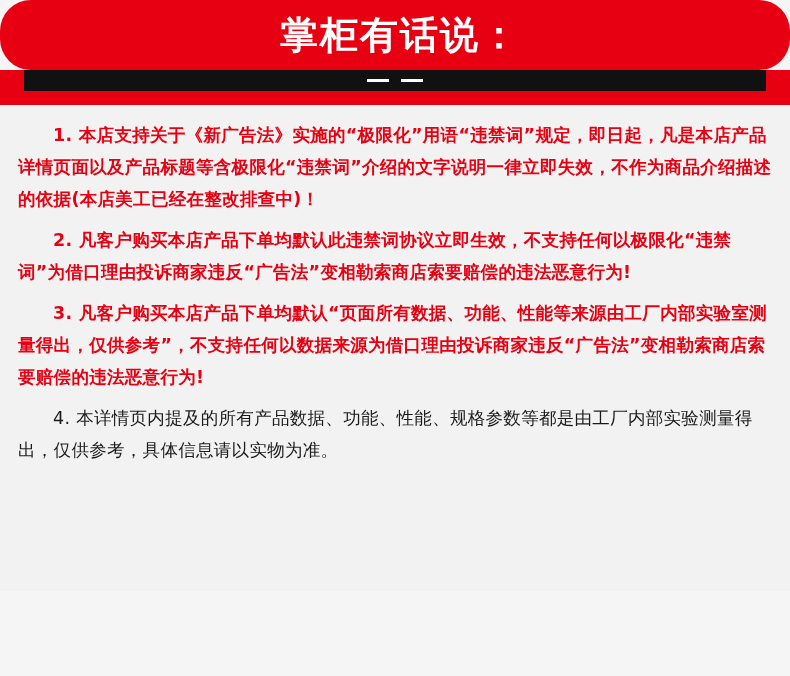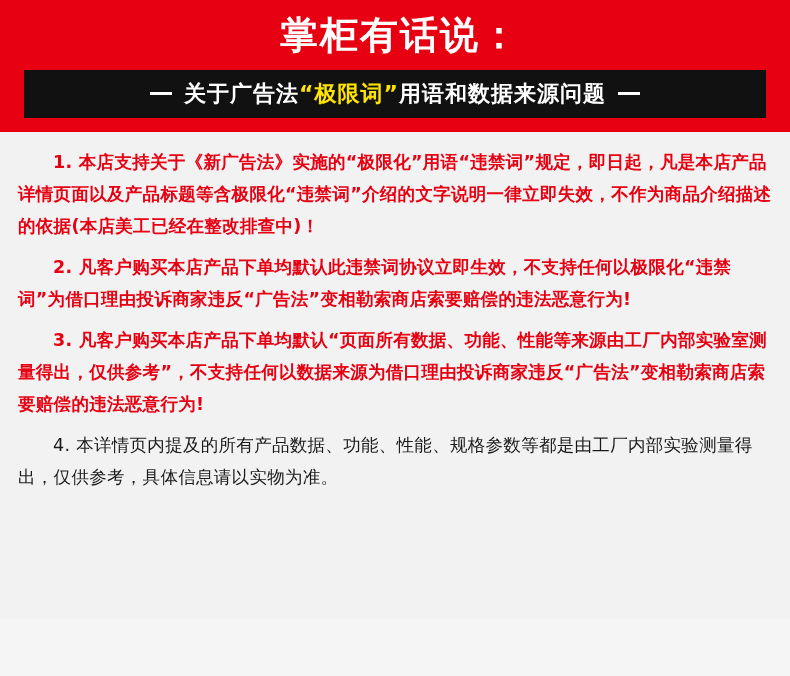--- a/index.html
+++ b/index.html
@@ -18,20 +18,21 @@
     height: 676px;
     position: relative;
     background: #f5f5f5;
     box-sizing: border-box;
   }
   .header-band {
     width: 100%;
     background: #e60012;
     padding: 14px 0 12px 10px;
     box-sizing: border-box;
+    border-radius: 31px;
   }
   .header-title {
     color: #ffffff;
     font-size: 38px;
     font-weight: bold;
     text-align: center;
     letter-spacing: 2px;
     line-height: 1.15;
     font-family: "DejaVu Sans", sans-serif;
   }
@@ -98,21 +99,20 @@
 
 <div class="page">
 
   <div class="header-band">
     <div class="header-title">掌柜有话说：</div>
   </div>
 
   <div class="subtitle-wrap">
     <div class="subtitle-bar">
       <span class="dash"></span>
-      <span class="subtitle-text"><span>关于广告法</span><span class="hl">“极限词”</span><span>用语和数据来源问题</span></span>
       <span class="dash"></span>
     </div>
   </div>
 
   <div class="body-area">
     <p class="para red p1">1. 本店支持关于《新广告法》实施的“极限化”用语“违禁词”规定，即日起，凡是本店产品详情页面以及产品标题等含极限化“违禁词”介绍的文字说明一律立即失效，不作为商品介绍描述的依据(本店美工已经在整改排查中)！</p>
     <p class="para red p2">2. 凡客户购买本店产品下单均默认此违禁词协议立即生效，不支持任何以极限化“违禁词”为借口理由投诉商家违反“广告法”变相勒索商店索要赔偿的违法恶意行为!</p>
     <p class="para red p3">3. 凡客户购买本店产品下单均默认“页面所有数据、功能、性能等来源由工厂内部实验室测量得出，仅供参考”，不支持任何以数据来源为借口理由投诉商家违反“广告法”变相勒索商店索要赔偿的违法恶意行为!</p>
     <p class="para black p4">4. 本详情页内提及的所有产品数据、功能、性能、规格参数等都是由工厂内部实验测量得出，仅供参考，具体信息请以实物为准。</p>
   </div>

